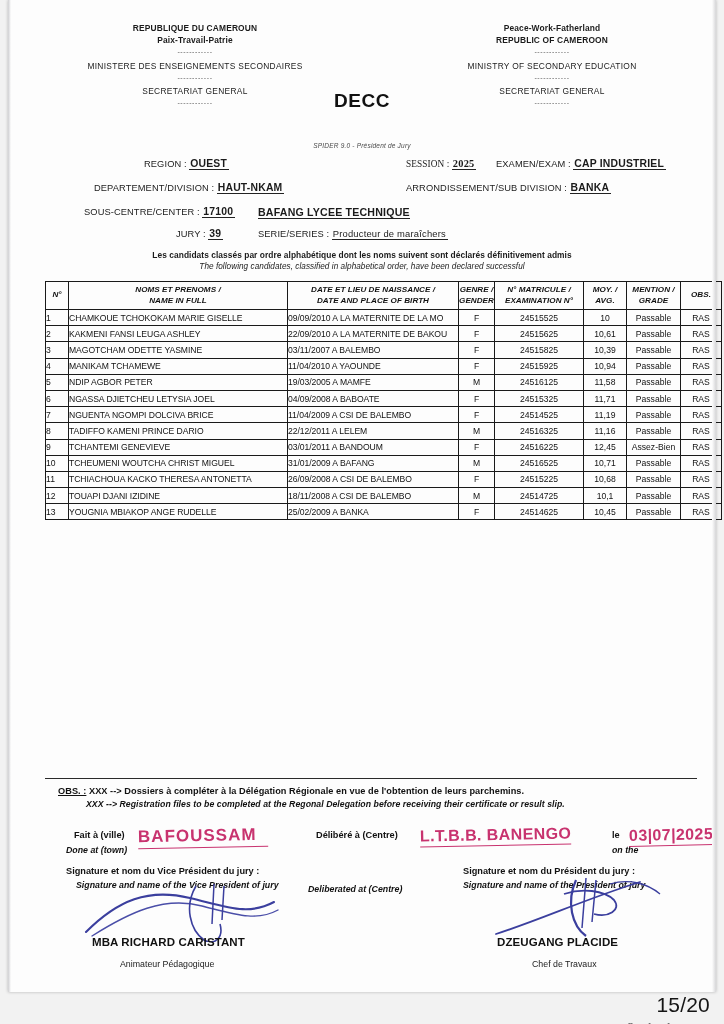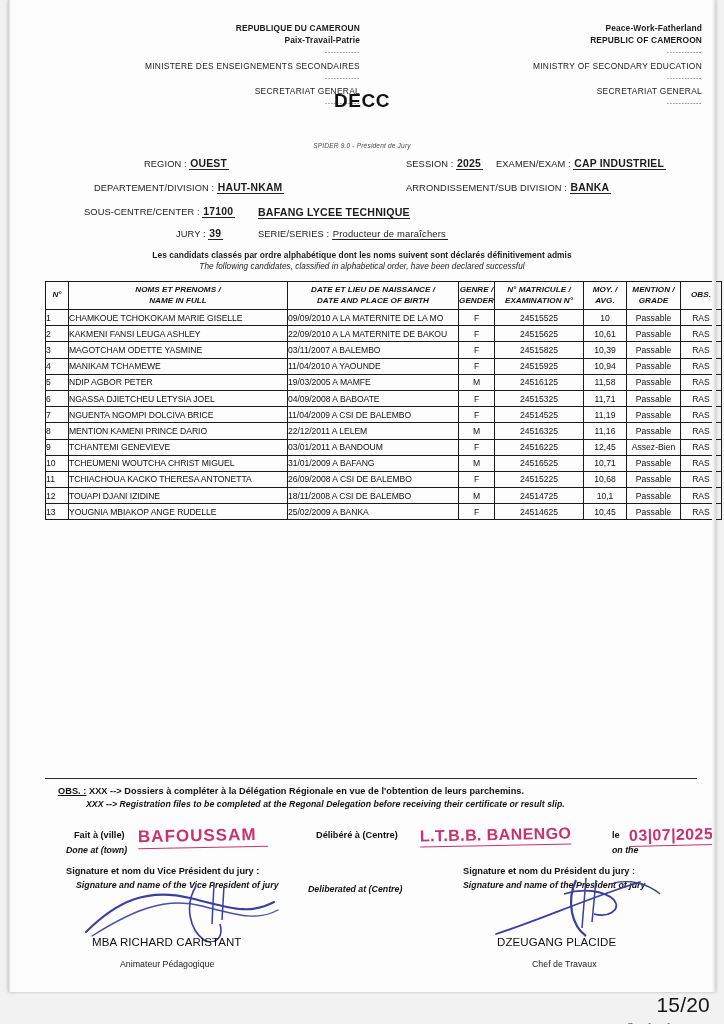--- a/index.html
+++ b/index.html
@@ -46,21 +46,21 @@
   .hdr {
     position: absolute;
     top: 22px;
     left: 0;
     width: 100%;
     display: flex;
     justify-content: space-between;
     color: #1b1b1b;
   }
   .hdr-col {
-    text-align: right;
+    text-align: center;
     font-size: 8.4px;
     letter-spacing: 0.15px;
     line-height: 1.45;
   }
   .hdr-left { width: 330px; margin-left: 22px; }
   .hdr-right { width: 300px; margin-right: 14px; }
   .hdr-col .b { font-weight: bold; }
   .dots {
     font-size: 7px;
     letter-spacing: 0.6px;
@@ -112,21 +112,21 @@
     padding: 0 2px 0 1px;
     letter-spacing: 0.2px;
   }
   .meta .val.thin { font-weight: normal; font-size: 9.4px; }
   .r1 { top: 158px; }
   .r2 { top: 182px; }
   .r3 { top: 206px; }
   .r4 { top: 228px; }
   .m-a { position: absolute; }
   .p-region { left: 136px; }
-  .p-session { left: 398px; }
+  .p-session { left: 398px; font-family: Liberation Serif, serif; }
   .p-exam { left: 488px; }
   .p-dept { left: 86px; }
   .p-arr { left: 398px; }
   .p-center { left: 76px; }
   .p-centername { left: 250px; font-weight: bold; font-size: 10.6px; border-bottom: 1.3px solid #222; letter-spacing: 0.2px; }
   .p-jury { left: 168px; }
   .p-serie { left: 250px; }
 
   .notice1, .notice2 {
     position: absolute;
@@ -234,21 +234,21 @@
     color: #c8336f;
     font-size: 16px;
     border-bottom: 1.5px solid #c8336f;
     padding-bottom: 1px;
     letter-spacing: 0.4px;
   }
 
   .sig-name {
     position: absolute;
     font-size: 11.5px;
-    font-weight: normal;
+    font-weight: bold;
     color: #111;
     letter-spacing: 0.1px;
     text-align: center;
   }
   .sig-role {
     position: absolute;
     font-size: 8.8px;
     color: #222;
   }
   .n-vp   { top: 936px; left: 84px; }
@@ -452,21 +452,21 @@
             <td class="c-name">NGUENTA NGOMPI DOLCIVA BRICE</td>
             <td class="c-dob">11/04/2009 A CSI DE BALEMBO</td>
             <td class="c-gen">F</td>
             <td class="c-mat">24514525</td>
             <td class="c-avg">11,19</td>
             <td class="c-men">Passable</td>
             <td class="c-obs">RAS</td>
           </tr>
           <tr>
             <td class="c-num">8</td>
-            <td class="c-name">MENTION KAMENI PRINCE DARIO</td>
+            <td class="c-name">TADIFFO KAMENI PRINCE DARIO</td>
             <td class="c-dob">22/12/2011 A LELEM</td>
             <td class="c-gen">M</td>
             <td class="c-mat">24516325</td>
             <td class="c-avg">11,16</td>
             <td class="c-men">Passable</td>
             <td class="c-obs">RAS</td>
           </tr>
           <tr>
             <td class="c-num">9</td>
             <td class="c-name">TCHANTEMI GENEVIEVE</td>

